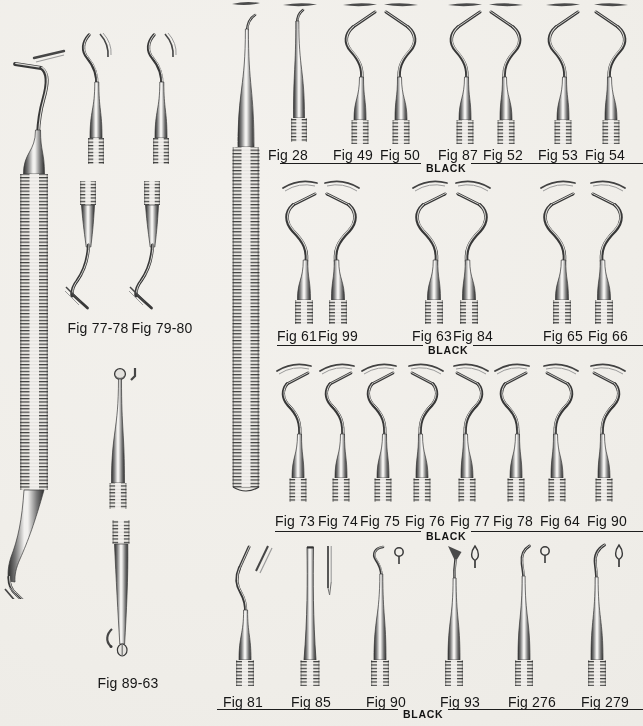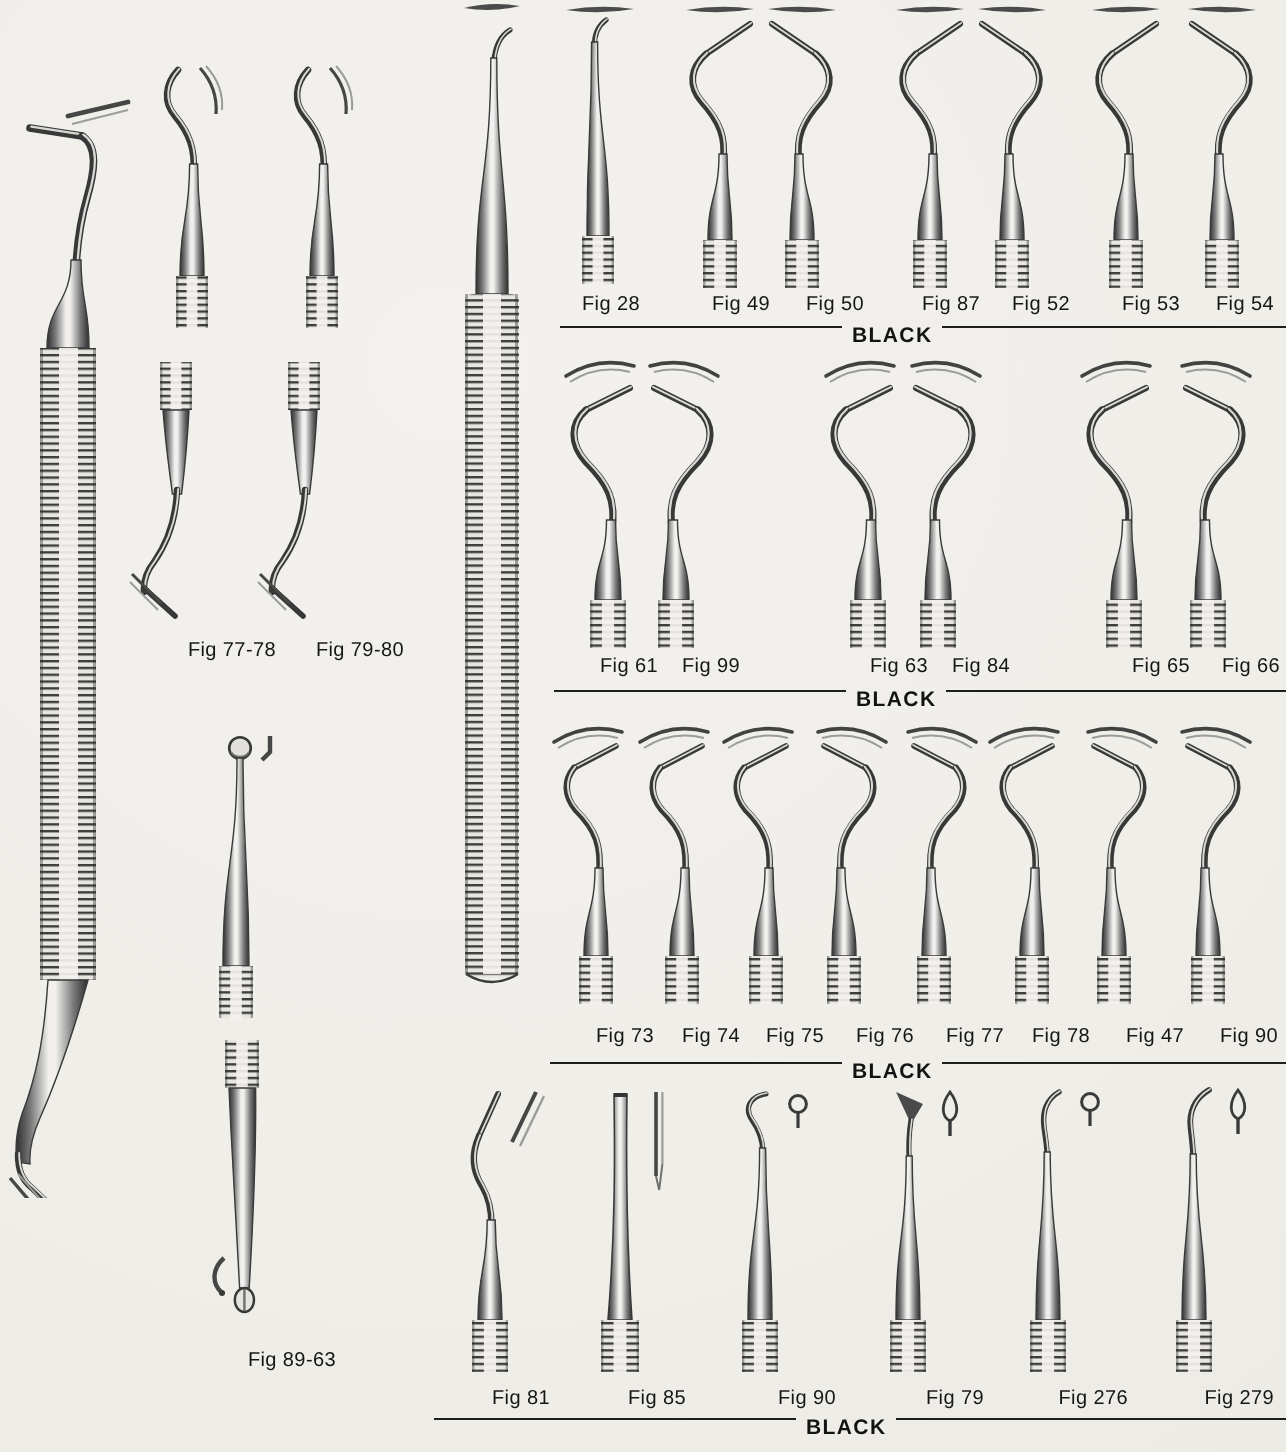--- a/index.html
+++ b/index.html
@@ -1,20 +1,20 @@
 <!DOCTYPE html>
 <html><head>
 <meta charset="utf-8">
 <style>
   html,body{margin:0;padding:0}
   .page{position:relative;width:643px;height:726px;overflow:hidden;
         background:radial-gradient(circle at 35% 25%, #f3f1ed 0%, #f0eee9 60%, #edebe6 100%);
         font-family:"Liberation Sans", sans-serif;}
   .inst{position:absolute;line-height:0}
-  .fig-label{position:absolute;width:64px;text-align:right;font-size:10px;
+  .fig-label{position:absolute;width:64px;text-align:center;font-size:14px;
              color:#161616;letter-spacing:.2px;white-space:nowrap}
   .fig-label.wide{width:80px}
   .divider{position:absolute;display:flex;align-items:flex-start;height:13px}
   .dline{border-top:1.7px solid #1e1e1e;height:0}
   .grow{flex:1}
   .dword{font-size:10.5px;font-weight:bold;letter-spacing:.7px;color:#131313;
          padding:0 5px;transform:translateY(-1px)}
 </style>
 </head>
 <body>
@@ -554,21 +554,21 @@
           </g>
         </g>
       </svg></div>
 
   <span class="fig-label" style="left:263px;top:513px">Fig 73</span>
   <span class="fig-label" style="left:306px;top:513px">Fig 74</span>
   <span class="fig-label" style="left:348px;top:513px">Fig 75</span>
   <span class="fig-label" style="left:393px;top:513px">Fig 76</span>
   <span class="fig-label" style="left:438px;top:513px">Fig 77</span>
   <span class="fig-label" style="left:481px;top:513px">Fig 78</span>
-  <span class="fig-label" style="left:528px;top:513px">Fig 47</span>
+  <span class="fig-label" style="left:528px;top:513px">Fig 64</span>
   <span class="fig-label" style="left:575px;top:513px">Fig 90</span>
 
   <div class="divider" style="left:275px;top:531px;width:368px">
     <div class="dline" style="width:146px"></div>
     <span class="dword">BLACK</span>
     <div class="dline grow"></div>
   </div>
 
   <div class="inst" style="left:218px;top:542px"><svg width="60" height="146" viewBox="0 0 60 146">
         <g>
@@ -660,21 +660,21 @@
           <rect x="17" y="118" width="18" height="26" fill="url(#kn)"></rect>
           <rect x="22.94" y="118" width="6.12" height="26" fill="#f3f1ee" opacity="0.92"></rect>
           <rect x="17" y="118" width="1.2" height="26" fill="#2e2e2e" opacity="0.4"></rect>
           <rect x="33.8" y="118" width="1.2" height="26" fill="#2e2e2e" opacity="0.4"></rect>
         </g>
       </svg></div>
 
   <span class="fig-label" style="left:211px;top:694px">Fig 81</span>
   <span class="fig-label" style="left:279px;top:694px">Fig 85</span>
   <span class="fig-label" style="left:354px;top:694px">Fig 90</span>
-  <span class="fig-label" style="left:428px;top:694px">Fig 79</span>
+  <span class="fig-label" style="left:428px;top:694px">Fig 93</span>
   <span class="fig-label" style="left:500px;top:694px">Fig 276</span>
   <span class="fig-label" style="left:573px;top:694px">Fig 279</span>
 
   <div class="divider" style="left:217px;top:709px;width:426px">
     <div class="dline" style="width:181px"></div>
     <span class="dword">BLACK</span>
     <div class="dline grow"></div>
   </div>
 
 </div>

